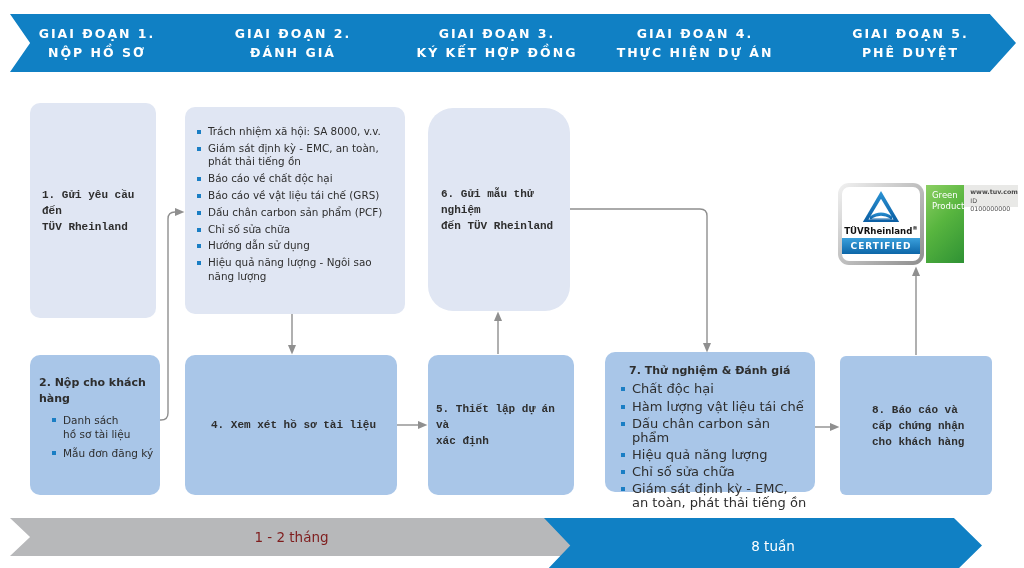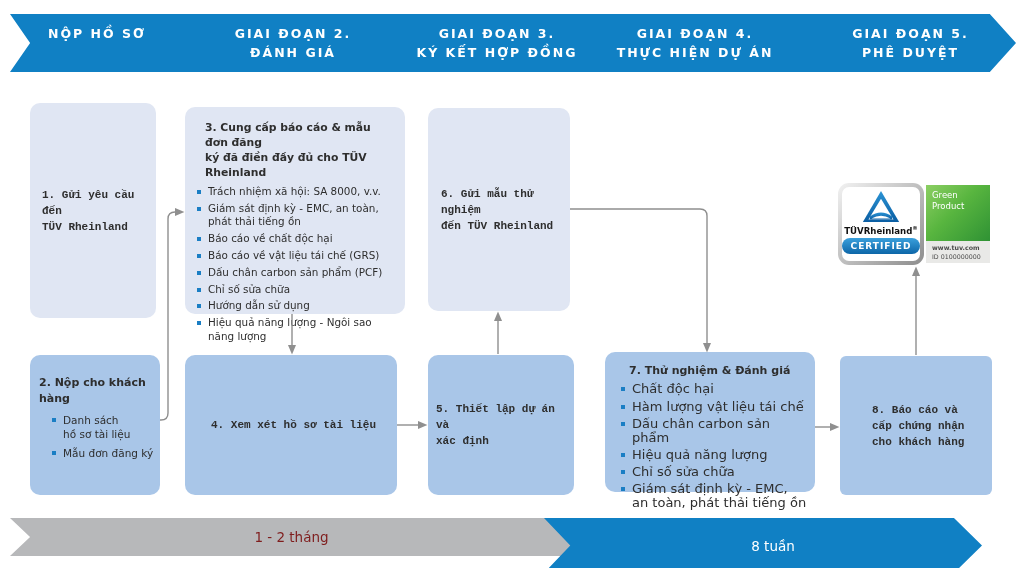--- a/index.html
+++ b/index.html
@@ -36,21 +36,21 @@
   #box1{left:30px;top:103px;width:126px;height:215px;padding-left:12px;padding-right:8px;}
   #box2{left:30px;top:355px;width:130px;height:140px;padding:20px 6px 0 9px;}
   #box2 .bullets{margin-left:13px;margin-top:6px;}
   #box2 .bullet{}
   #box3{left:185px;top:107px;width:220px;height:207px;padding:13px 8px 0 20px;}
   #box3 .title{font-size:10.8px;line-height:15px;}
   #box3 .bullets{margin-left:-8px;margin-top:5px;}
   #box3 .bullet{margin-top:3.2px;font-size:10.4px;line-height:13.6px;}
   #box4{left:185px;top:355px;width:212px;height:140px;padding-left:26px;}
   #box5{left:428px;top:355px;width:146px;height:140px;padding-left:8px;}
-  #box6{left:428px;top:108px;width:142px;height:203px;padding-left:13px;padding-right:6px;}
+  #box6{left:428px;top:108px;width:142px;height:203px;padding-left:13px;padding-right:6px;border-radius:25px;}
   #box7{left:605px;top:352px;width:210px;height:140px;padding:11px 6px 0 24px;}
   #box7 .bullets{margin-left:-8px;margin-top:3px;}
   #box7 .bullet{margin-top:3.4px;font-size:13px;line-height:13.8px;}
   #box8{left:840px;top:356px;width:152px;height:139px;padding-left:32px;border-radius:6px;}
 
   
   .wires{position:absolute;left:0;top:0;pointer-events:none;}
 
   
   .cert{position:absolute;left:838px;top:183px;display:flex;}
@@ -58,35 +58,36 @@
      background:linear-gradient(135deg,#f2f2f2 0%,#c9c9c9 40%,#8d8d8d 100%);
      padding:4px;box-sizing:border-box;}
   .tuv-inner{width:100%;height:100%;background:#fff;border-radius:7px;overflow:hidden;
      display:flex;flex-direction:column;align-items:center;}
   .tuv-tri{margin-top:3px;}
   .tuv-brand{font-size:8.6px;font-weight:bold;color:#111;line-height:10px;white-space:nowrap;}
   .tuv-brand .reg{font-size:5.5px;vertical-align:super;}
   .tuv-band{margin-top:2px;width:100%;height:16px;
      background:linear-gradient(180deg,#3aa0dc 0%,#0d66a8 100%);
      color:#fff;font-size:9px;font-weight:bold;letter-spacing:1px;
-     display:flex;align-items:center;justify-content:center;border-radius:8px;}
-  .green-panel{width:64px;height:78px;margin-left:2px;margin-top:2px;display:flex;flex-direction:column;}
+     display:flex;align-items:center;justify-content:center;}
+  .green-panel{width:64px;height:78px;margin-left:2px;margin-top:2px;display:flex;flex-direction:row;}
   .green-top{flex:1;background:linear-gradient(135deg,#8ccf63 0%,#58b53f 45%,#2f9234 100%);
      color:#fff;font-size:8.5px;line-height:11px;padding:5px 0 0 6px;white-space:pre-line;}
   .green-bottom{height:22px;background:#e9e9e7;color:#4a4a4a;font-size:6.3px;line-height:8.5px;
      padding:3px 0 0 6px;box-sizing:border-box;}
   .green-bottom .url{font-weight:bold;}
 </style>
 </head>
 <body>
 
 <div class="stage">
 
   <div class="ribbon ribbon-top">
     <div class="phase" style="left:7px;width:160px;">
+      <div>GIAI ĐOẠN 1.</div>
       <div>NỘP HỒ SƠ</div>
     </div>
     <div class="phase" style="left:203px;width:160px;">
       <div>GIAI ĐOẠN 2.</div>
       <div>ĐÁNH GIÁ</div>
     </div>
     <div class="phase" style="left:397px;width:180px;">
       <div>GIAI ĐOẠN 3.</div>
       <div>KÝ KẾT HỢP ĐỒNG</div>
     </div>
@@ -114,22 +115,20 @@
 hồ sơ tài liệu</span>
         </div>
         <div class="bullet">
           <span class="sq"></span>
           <span class="btxt">Mẫu đơn đăng ký</span>
         </div>
       </div>
   </div>
 
   <div class="box light" id="box3">
-    <div class="title">3. Cung cấp báo cáo &amp; mẫu đơn đăng
-ký đã điền đầy đủ cho TÜV Rheinland</div>
     <div class="bullets">
         <div class="bullet">
           <span class="sq"></span>
           <span class="btxt">Trách nhiệm xã hội: SA 8000, v.v.</span>
         </div>
         <div class="bullet">
           <span class="sq"></span>
           <span class="btxt">Giám sát định kỳ - EMC, an toàn,
 phát thải tiếng ồn</span>
         </div>

